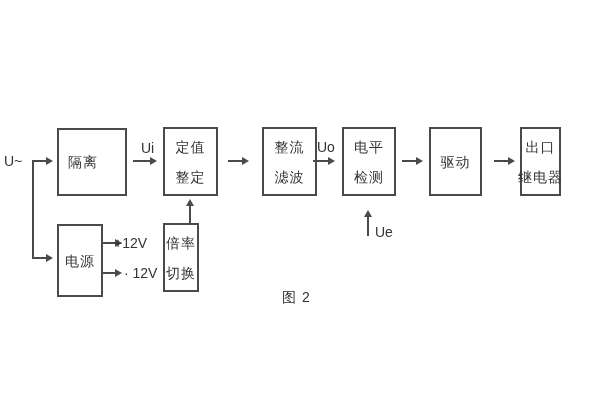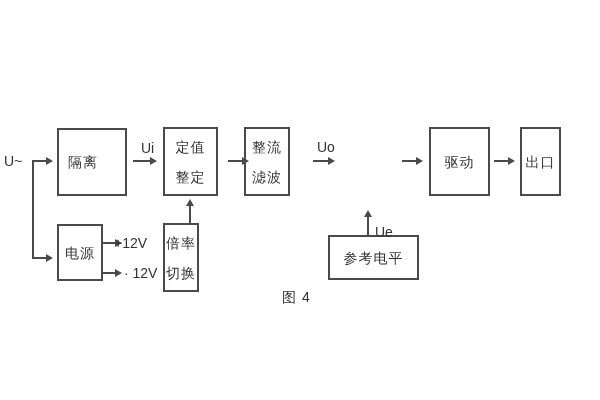--- a/index.html
+++ b/index.html
@@ -41,46 +41,48 @@
 
   <div class="box align-left" style="left:57px;top:128px;width:70px;height:68px">
     <span class="bl">隔离</span>
   </div>
 
   <div class="box" style="left:163px;top:127px;width:55px;height:69px">
     <span class="bl">定值</span>
     <span class="bl">整定</span>
   </div>
 
-  <div class="box" style="left:244px;top:127px;width:46px;height:69px">
+  <div class="box" style="left:262px;top:127px;width:55px;height:69px">
     <span class="bl">整流</span>
     <span class="bl">滤波</span>
   </div>
 
+  <div class="box" style="left:342px;top:127px;width:54px;height:69px">
+    <span class="bl">电平</span>
+    <span class="bl">检测</span>
+  </div>
 
-  <div class="box" style="left:429px;top:127px;width:61px;height:69px">
+  <div class="box" style="left:429px;top:127px;width:53px;height:69px">
     <span class="bl">驱动</span>
   </div>
 
   <div class="box" style="left:520px;top:127px;width:41px;height:69px">
     <span class="bl">出口</span>
+    <span class="bl">继电器</span>
   </div>
 
-  <div class="box" style="left:57px;top:224px;width:46px;height:57px">
+  <div class="box" style="left:57px;top:224px;width:46px;height:73px">
     <span class="bl">电源</span>
   </div>
 
   <div class="box" style="left:163px;top:223px;width:36px;height:69px">
     <span class="bl">倍率</span>
     <span class="bl">切换</span>
   </div>
 
-  <div class="box" style="left:328px;top:235px;width:91px;height:45px">
-    <span class="bl">参考电平</span>
-  </div>
 
   <div class="hline" style="left:33px;top:160px;width:13px"></div>
   <div class="ah-r" style="left:46px;top:157px"></div>
 
   <div class="vline" style="left:32px;top:160px;height:99px"></div>
   <div class="hline" style="left:33px;top:257px;width:13px"></div>
   <div class="ah-r" style="left:46px;top:254px"></div>
 
   <div class="hline" style="left:133px;top:160px;width:17px"></div>
   <div class="ah-r" style="left:150px;top:157px"></div>
@@ -108,15 +110,15 @@
   <div class="hline" style="left:103px;top:272px;width:12px"></div>
   <div class="ah-r" style="left:115px;top:269px"></div>
 
   <span class="lbl" style="left:4px;top:153px">U~</span>
   <span class="lbl" style="left:141px;top:140px">Ui</span>
   <span class="lbl" style="left:317px;top:139px">Uo</span>
   <span class="lbl" style="left:375px;top:224px">Ue</span>
   <span class="lbl" style="left:114px;top:235px">+12V</span>
   <span class="lbl" style="left:124px;top:265px">· 12V</span>
 
-  <span class="caption" style="left:282px;top:289px">图 4</span>
+  <span class="caption" style="left:282px;top:289px">图 2</span>
 
 </div>
 
 </body></html>

